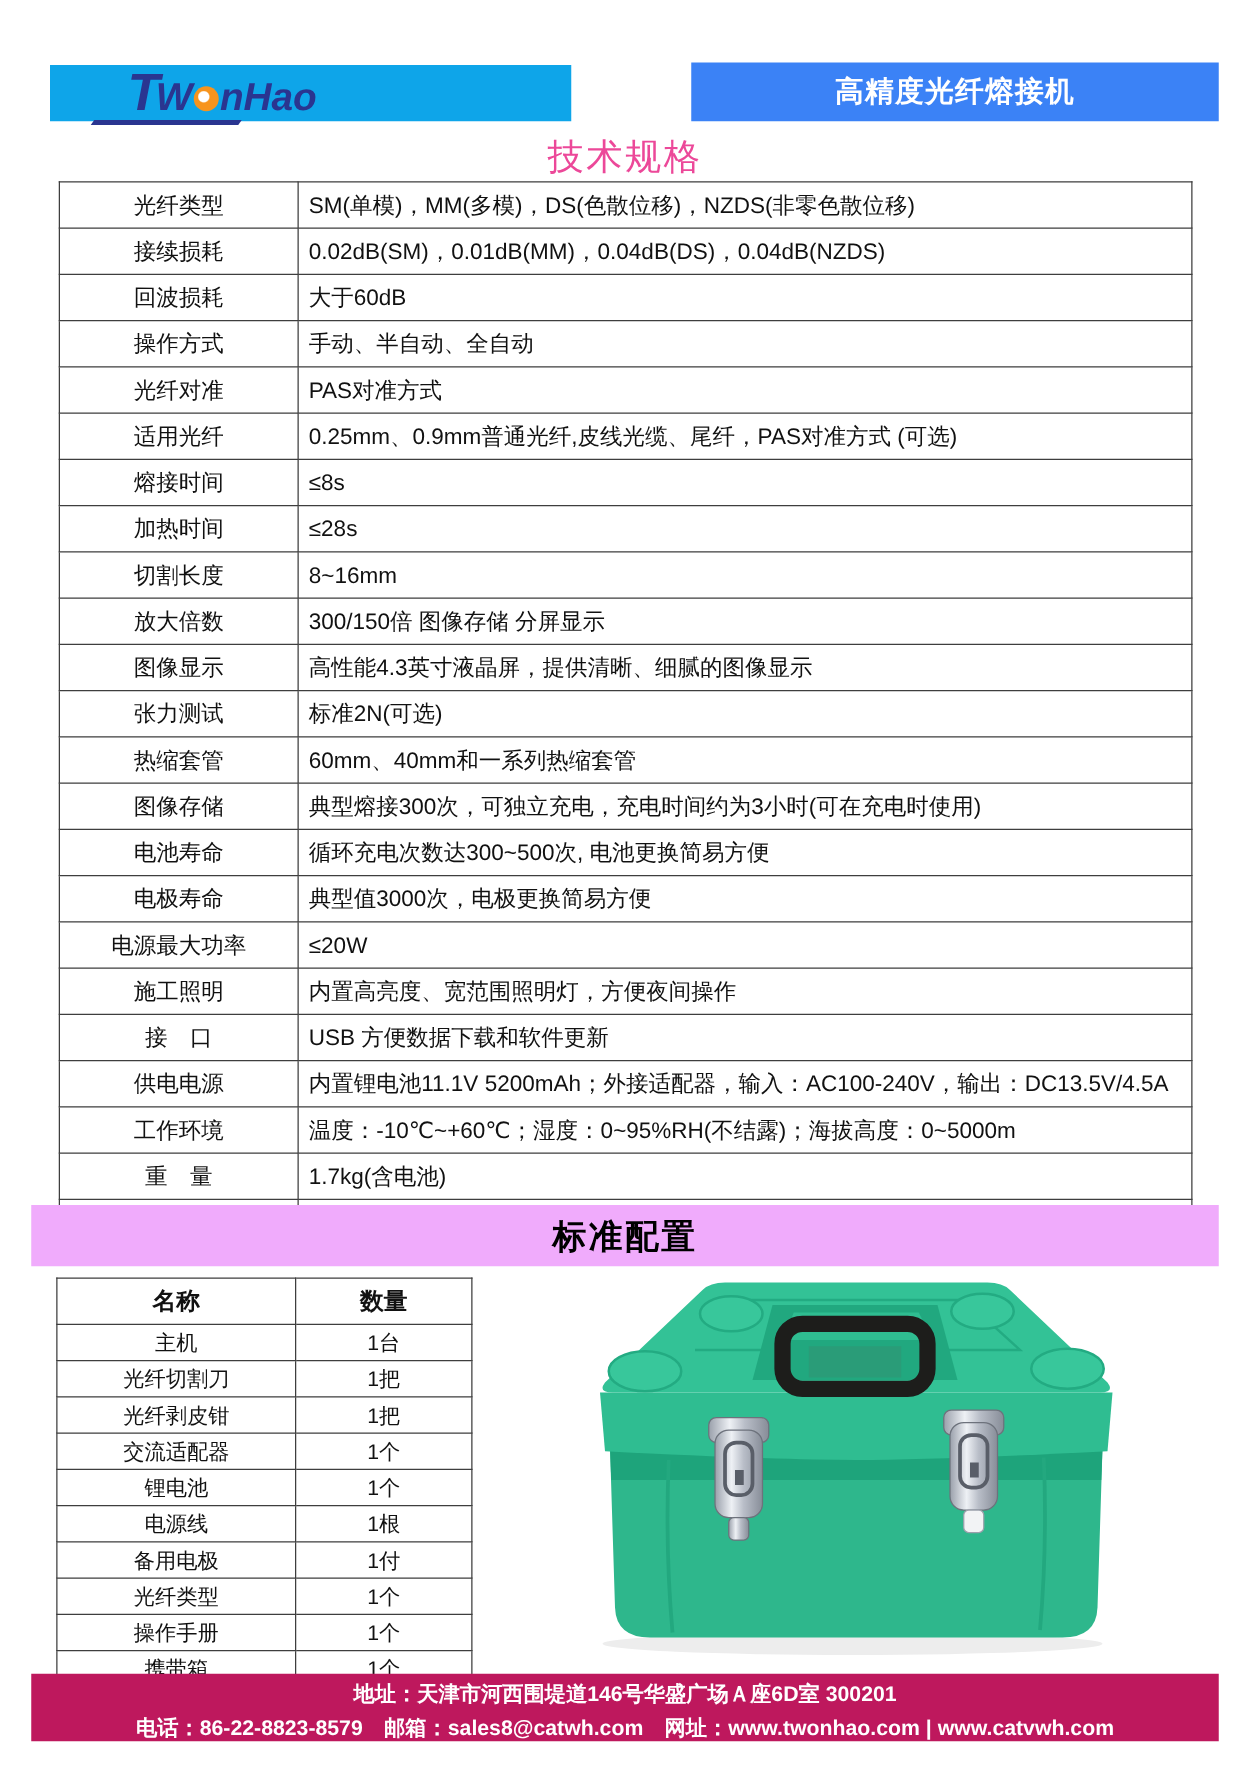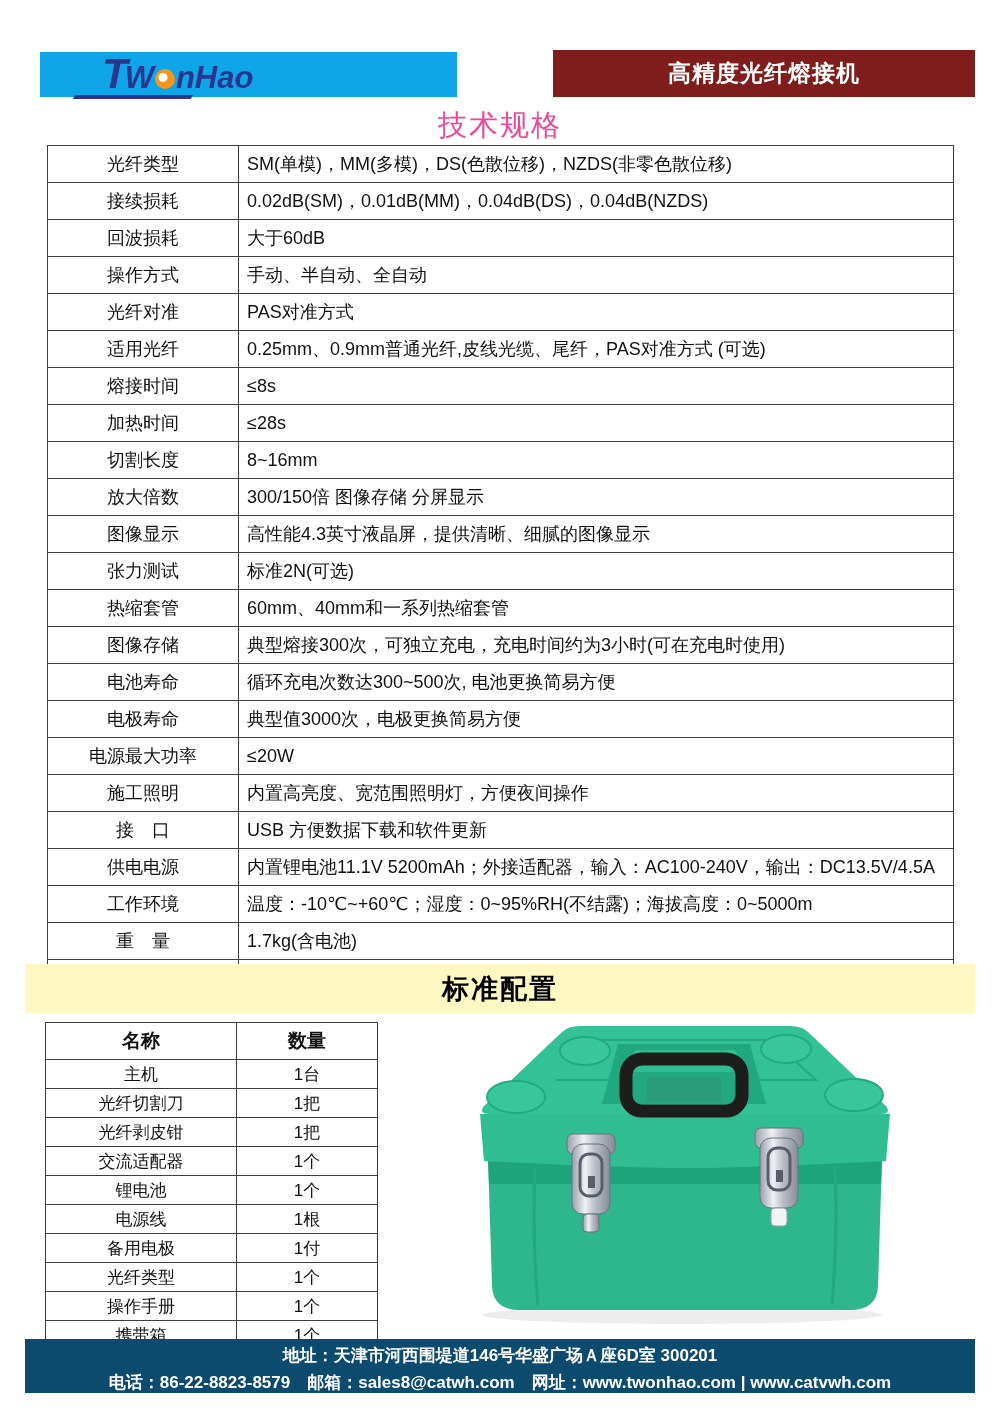--- a/index.html
+++ b/index.html
@@ -26,32 +26,32 @@
     display:inline-block; width:20px; height:20px; border-radius:50%;
     background:radial-gradient(circle at 40% 42%, #ffffff 0 4px, #f7941d 5px);
     vertical-align:-1px; margin:0 1px;
   }
   .logo-underline {
     position:absolute; left:-28px; bottom:6px; width:118px; height:4px;
     background:#2a3590; transform:skewX(-35deg);
   }
   .banner-red {
     position:absolute; left:553px; top:50px; width:422px; height:47px;
-    background:#7f1d1d; color:#ffffff; font-weight:bold; font-size:23px;
+    background:#3b82f6; color:#ffffff; font-weight:bold; font-size:23px;
     display:flex; align-items:center; justify-content:center; letter-spacing:1px;
   }
 
   
   .spec-title {
     position:absolute; left:0; top:106px; width:1000px; text-align:center;
     font-size:29px; font-weight:normal; color:#ec4899; letter-spacing:2px;
   }
   .config-band {
     position:absolute; left:25px; top:964px; width:950px; height:49px;
-    background:#fef9c3; display:flex; align-items:center; justify-content:center;
+    background:#f0abfc; display:flex; align-items:center; justify-content:center;
   }
   .config-title { font-size:27px; font-weight:bold; color:#000; letter-spacing:2px; }
 
   
   .spec-table {
     position:absolute; left:47px; top:145px; width:907px;
     border-collapse:collapse; table-layout:fixed; font-size:18px;
   }
   .spec-table td {
     border:1px solid #3e3e3e; height:34px;
@@ -69,21 +69,21 @@
   .config-table th { height:34px; font-size:19px; font-weight:bold; width:188px; }
   .config-table th + th { width:138px; }
   .config-table td { height:26px; }
 
   
   .case-svg { position:absolute; left:450px; top:1018px; width:470px; height:315px; }
 
   
   .footer {
     position:absolute; left:25px; top:1339px; width:950px; height:54px;
-    background:#0c4a6e; color:#ffffff; font-weight:bold; text-align:center;
+    background:#be185d; color:#ffffff; font-weight:bold; text-align:center;
     font-size:17px;
   }
   .footer-line1 { padding-top:5px; }
   .footer-line2 { padding-top:4px; }
 </style>
 </head>
 <body>
 
 <div class="logo-bar">
   <div class="logo">

